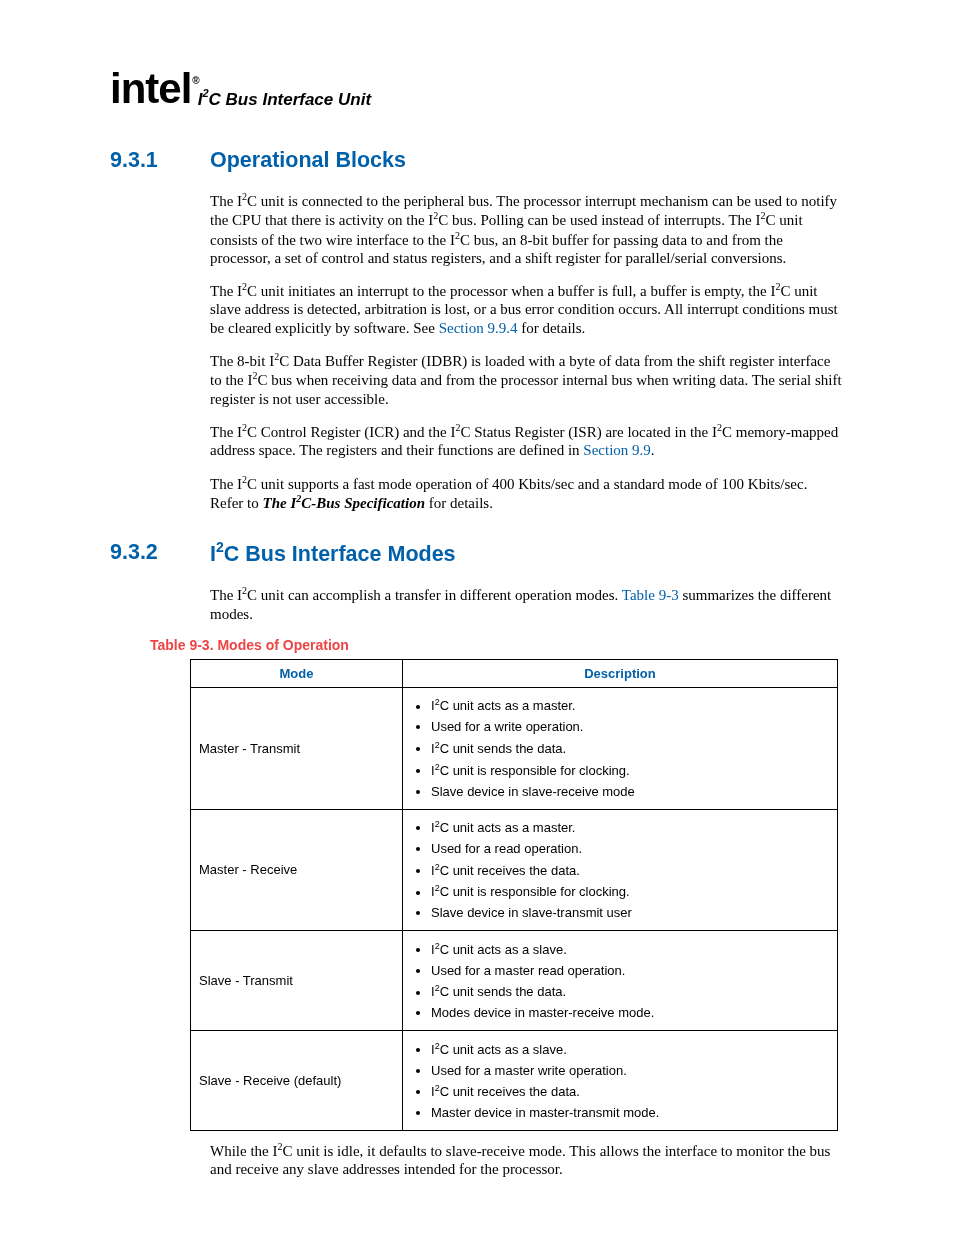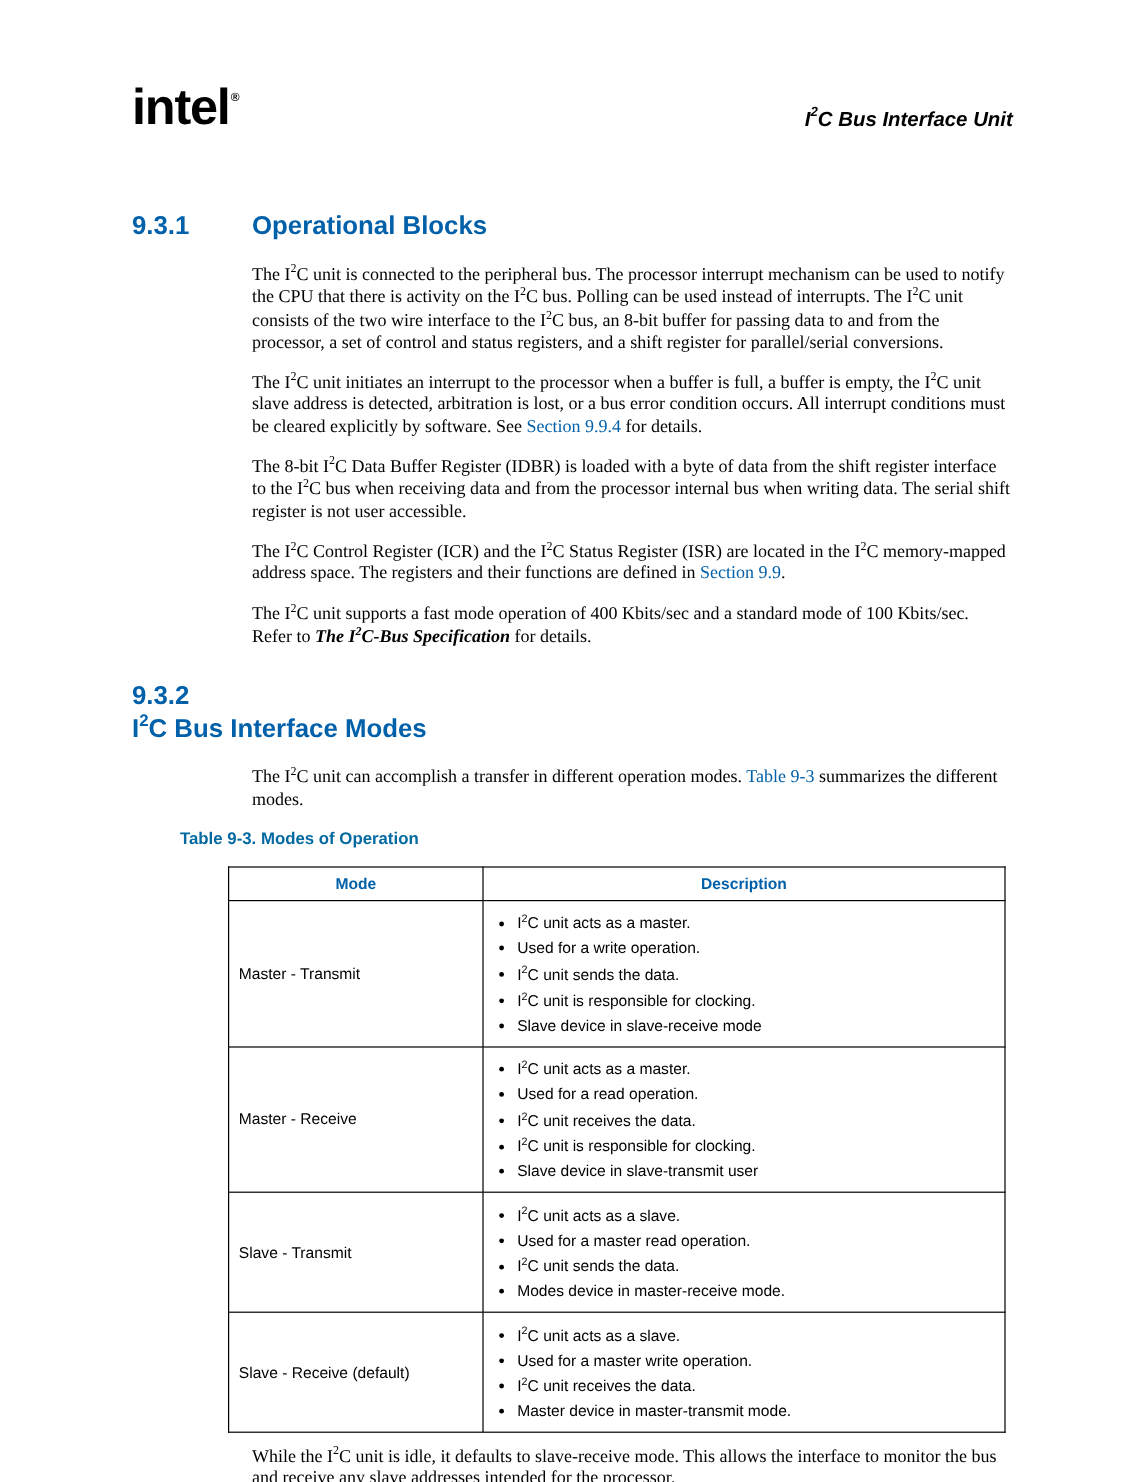--- a/index.html
+++ b/index.html
@@ -13,23 +13,22 @@
   }
   .page {
     width: 954px;
     height: 1235px;
     position: relative;
     box-sizing: border-box;
     padding: 68px 110px 0 110px;
   }
   .header {
     display: flex;
-    justify-content: space-between;
     align-items: flex-end;
-    margin-bottom: 66px;
+    margin-bottom: 38px;
   }
   .logo {
     font-family: Arial, Helvetica, sans-serif;
     font-weight: 700;
     font-size: 42px;
     letter-spacing: -1px;
     line-height: 1;
     position: relative;
   }
   .logo .reg {
@@ -63,23 +62,23 @@
     font-size: 15px;
     line-height: 1.22;
     margin: 0 0 14px 0;
   }
   .para sup { font-size: 10px; position: relative; top: 0; }
   .link { color: #0060a9; }
   .bolditalic { font-weight: 700; font-style: italic; }
   .table-caption {
     font-family: Arial, Helvetica, sans-serif;
     font-weight: 700;
-    color: #0369a1;
+    color: #ef4444;
     font-size: 14px;
-    margin: 8px 0 16px 40px;
+    margin: 8px 0 6px 40px;
   }
   table {
     border-collapse: collapse;
     margin-left: 80px;
     width: 648px;
     font-family: Liberation Sans, sans-serif;
     font-size: 13px;
   }
   th, td {
     border: 1px solid #000;
@@ -148,21 +147,21 @@
       <span>The 8-bit I</span><sup>2</sup><span>C Data Buffer Register (IDBR) is loaded with a byte of data from the shift register interface to the I</span><sup>2</sup><span>C bus when receiving data and from the processor internal bus when writing data. The serial shift register is not user accessible.</span>
     </p>
     <p class="para">
       <span>The I</span><sup>2</sup><span>C Control Register (ICR) and the I</span><sup>2</sup><span>C Status Register (ISR) are located in the I</span><sup>2</sup><span>C memory-mapped address space. The registers and their functions are defined in </span><span class="link">Section 9.9</span><span>.</span>
     </p>
     <p class="para">
       <span>The I</span><sup>2</sup><span>C unit supports a fast mode operation of 400 Kbits/sec and a standard mode of 100 Kbits/sec. Refer to </span><span class="bolditalic"><span>The I</span><sup>2</sup><span>C-Bus Specification</span></span><span> for details.</span>
     </p>
   </div>
 
-  <h2 class="section-heading" style="margin-top:28px;flex-direction:column;">
+  <h2 class="section-heading" style="margin-top:28px;">
     <span class="num">9.3.2</span>
     <span><span>I</span><sup>2</sup><span>C Bus Interface Modes</span></span>
   </h2>
 
   <div class="body-block">
     <p class="para">
       <span>The I</span><sup>2</sup><span>C unit can accomplish a transfer in different operation modes. </span><span class="link">Table 9-3</span><span> summarizes the different modes.</span>
     </p>
   </div>
 

